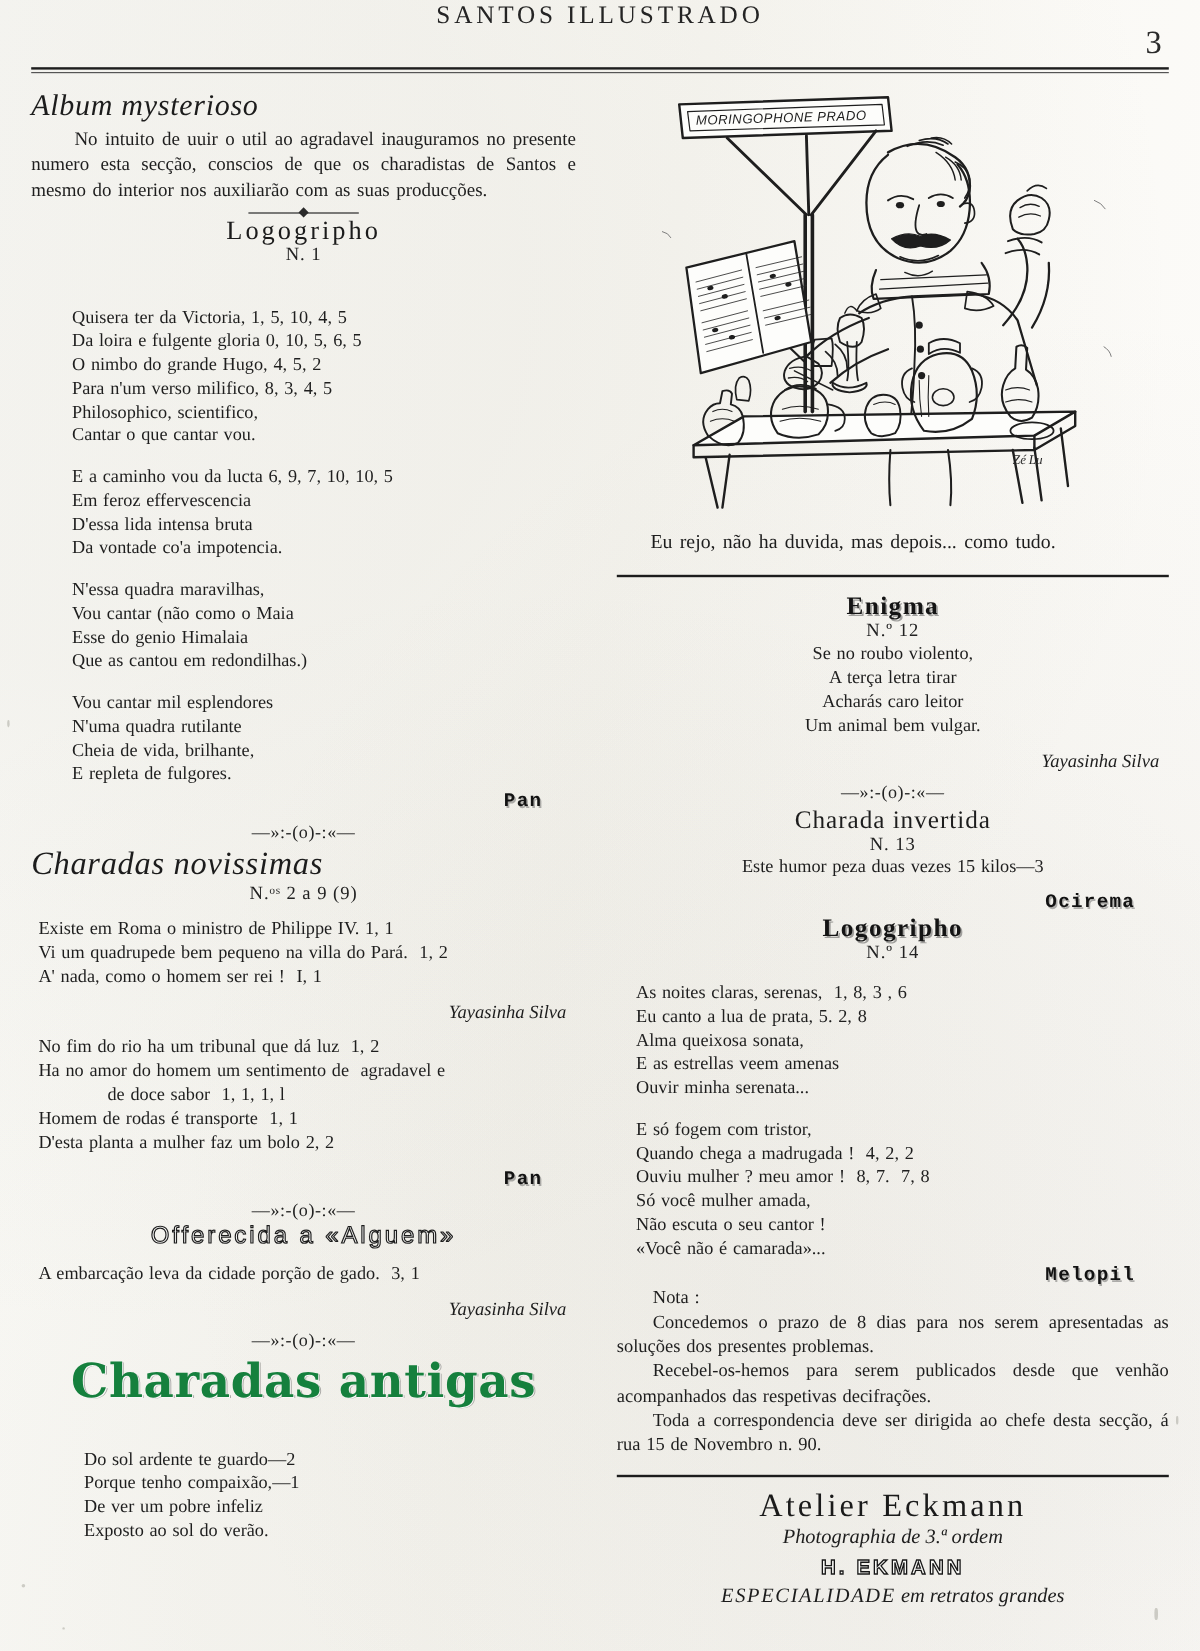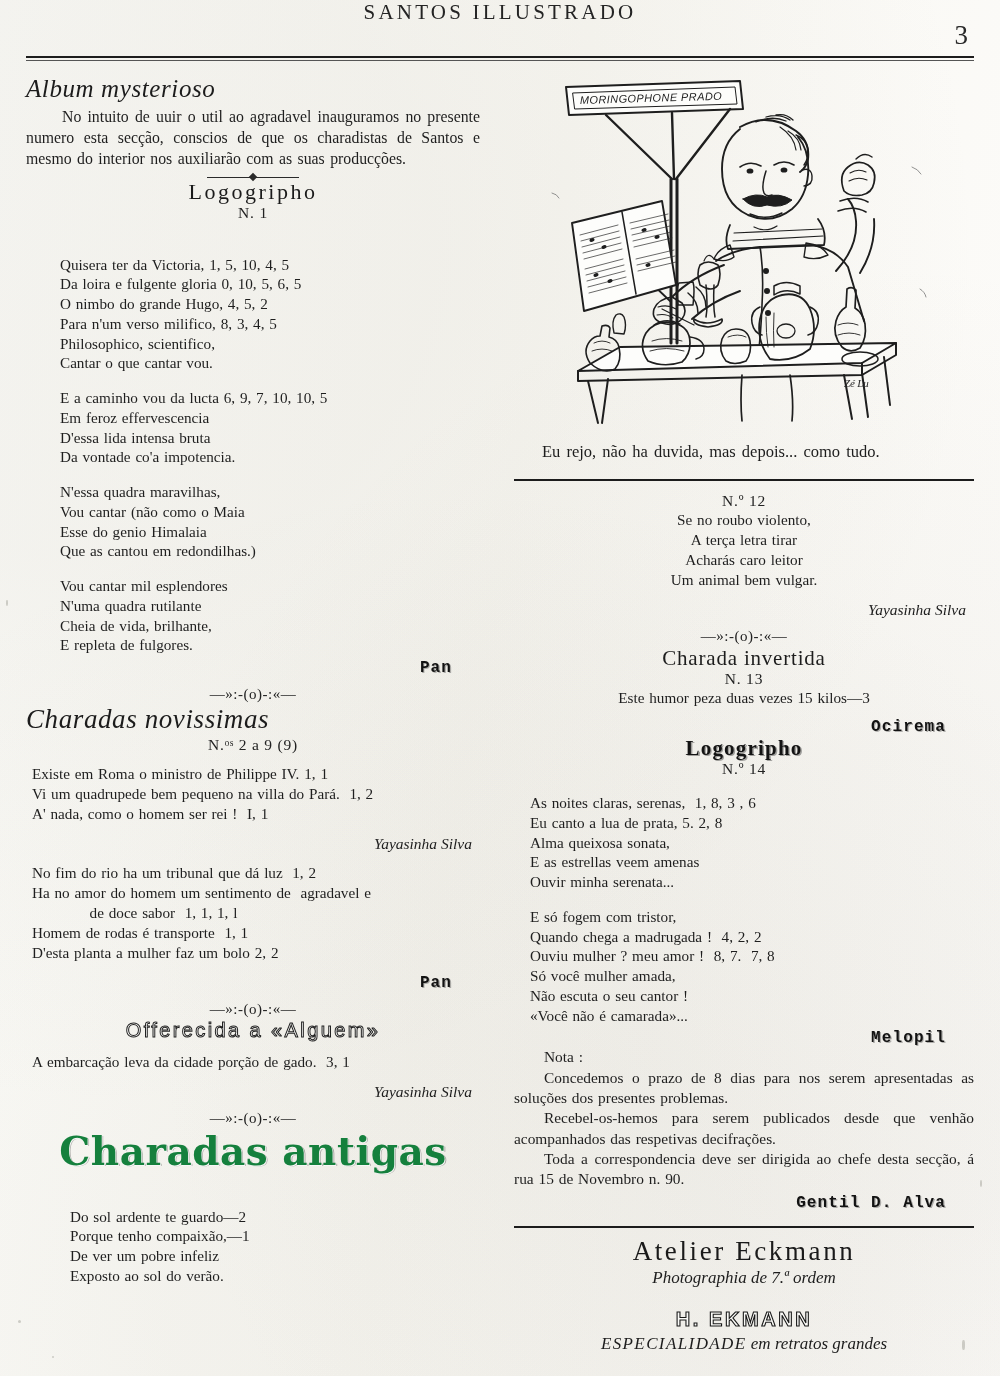--- a/index.html
+++ b/index.html
@@ -269,26 +269,26 @@
   .ad-sub {
     text-align: center;
     font-style: italic;
     font-size: 17px;
     color: #1d1d1d;
     margin-top: 1px;
     font-family: "Liberation Serif", serif;
   }
   .ad-name {
     text-align: center;
-    font-size: 20px;
+    font-size: 17px;
     font-weight: bold;
     letter-spacing: 2.6px;
     color: #fbfbf8;
     -webkit-text-stroke: 1.1px #161616;
-    margin-top: 20px;
+    margin-top: 6px;
     font-family: "Liberation Sans", sans-serif;
   }
   .ad-spec {
     text-align: center;
     font-style: italic;
     font-size: 17px;
     color: #1c1c1c;
     margin-top: 3px;
     font-family: "Liberation Serif", serif;
   }
@@ -547,20 +547,21 @@
             <path d="M8 118 q5 1 7 5"></path>
             <path d="M376 214 q5 3 6 8"></path>
           </g>
         </svg>
       </figure>
 
       <p class="caption">Eu rejo, não ha duvida, mas depois... como tudo.</p>
       <div class="rule-mid"></div>
 
       <section>
+        <h3 class="hd-bold-shadow">Enigma</h3>
         <div class="subnum">N.º 12</div>
         <p class="riddle-lines center-lines">Se no roubo violento,
 A terça letra tirar
 Acharás caro leitor
 Um animal bem vulgar.</p>
         <div class="sig-italic">Yayasinha Silva</div>
       </section>
 
       <section>
         <div class="orn">—»:-(o)-:«—</div>
@@ -589,27 +590,26 @@
 «Você não é camarada»...</p>
             </div>
         <div class="sig-bold tight">Melopil</div>
       </section>
 
       <section>
         <p class="nota nota-lead">Nota :</p>
         <p class="nota nota-lead">Concedemos o prazo de 8 dias para nos serem apresentadas as soluções dos presentes problemas.</p>
         <p class="nota nota-lead">Recebel-os-hemos para serem publicados desde que venhão acompanhados das respetivas decifrações.</p>
         <p class="nota nota-lead">Toda a correspondencia deve ser dirigida ao chefe desta secção, á rua 15 de Novembro n. 90.</p>
-        <div class="sig-bold tight">Gentil D. Alva</div>
       </section>
 
       <div class="rule-ad"></div>
       <section>
         <div class="ad-title">Atelier Eckmann</div>
-        <div class="ad-sub">Photographia de 7.ª ordem</div>
+        <div class="ad-sub">Photographia de 3.ª ordem</div>
         <div class="ad-name">H. EKMANN</div>
         <div class="ad-spec">
           <span class="caps">ESPECIALIDADE</span><span> em  retratos grandes</span>
         </div>
       </section>
 
     </div>
   </div>
 
   <div class="speck" style="left:18px;  top:1320px; width:3px;  height:3px;"></div>

